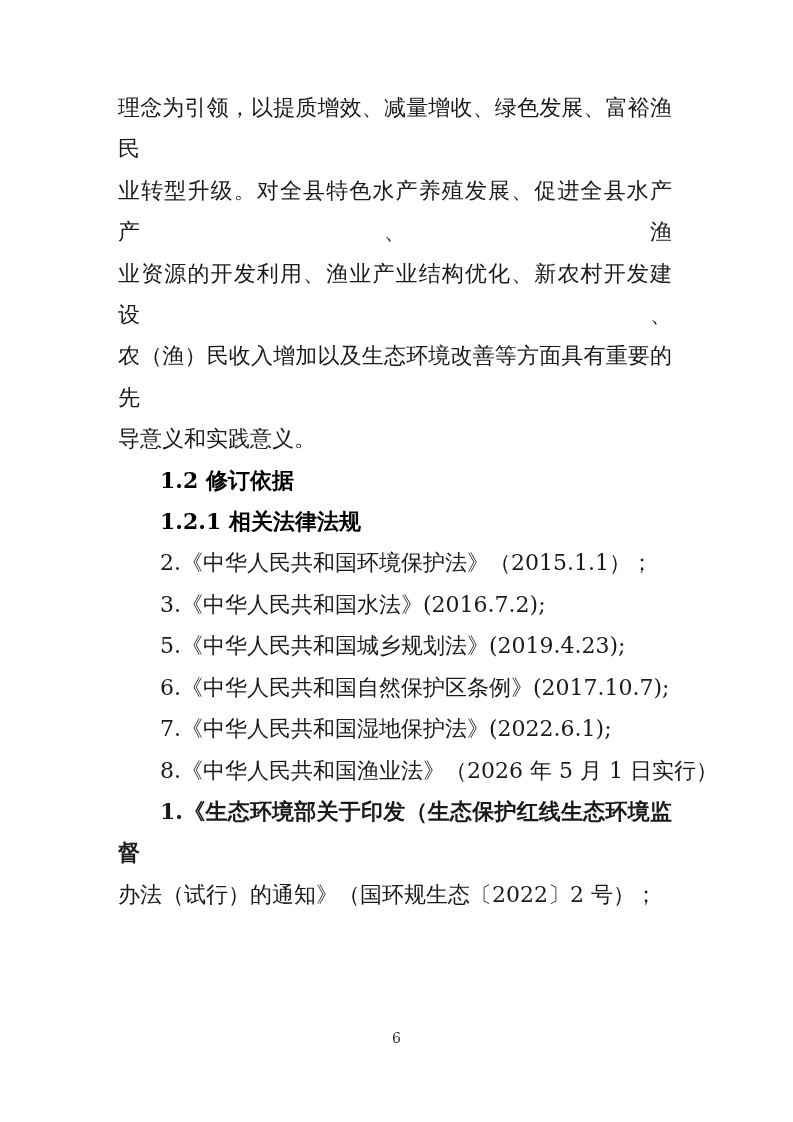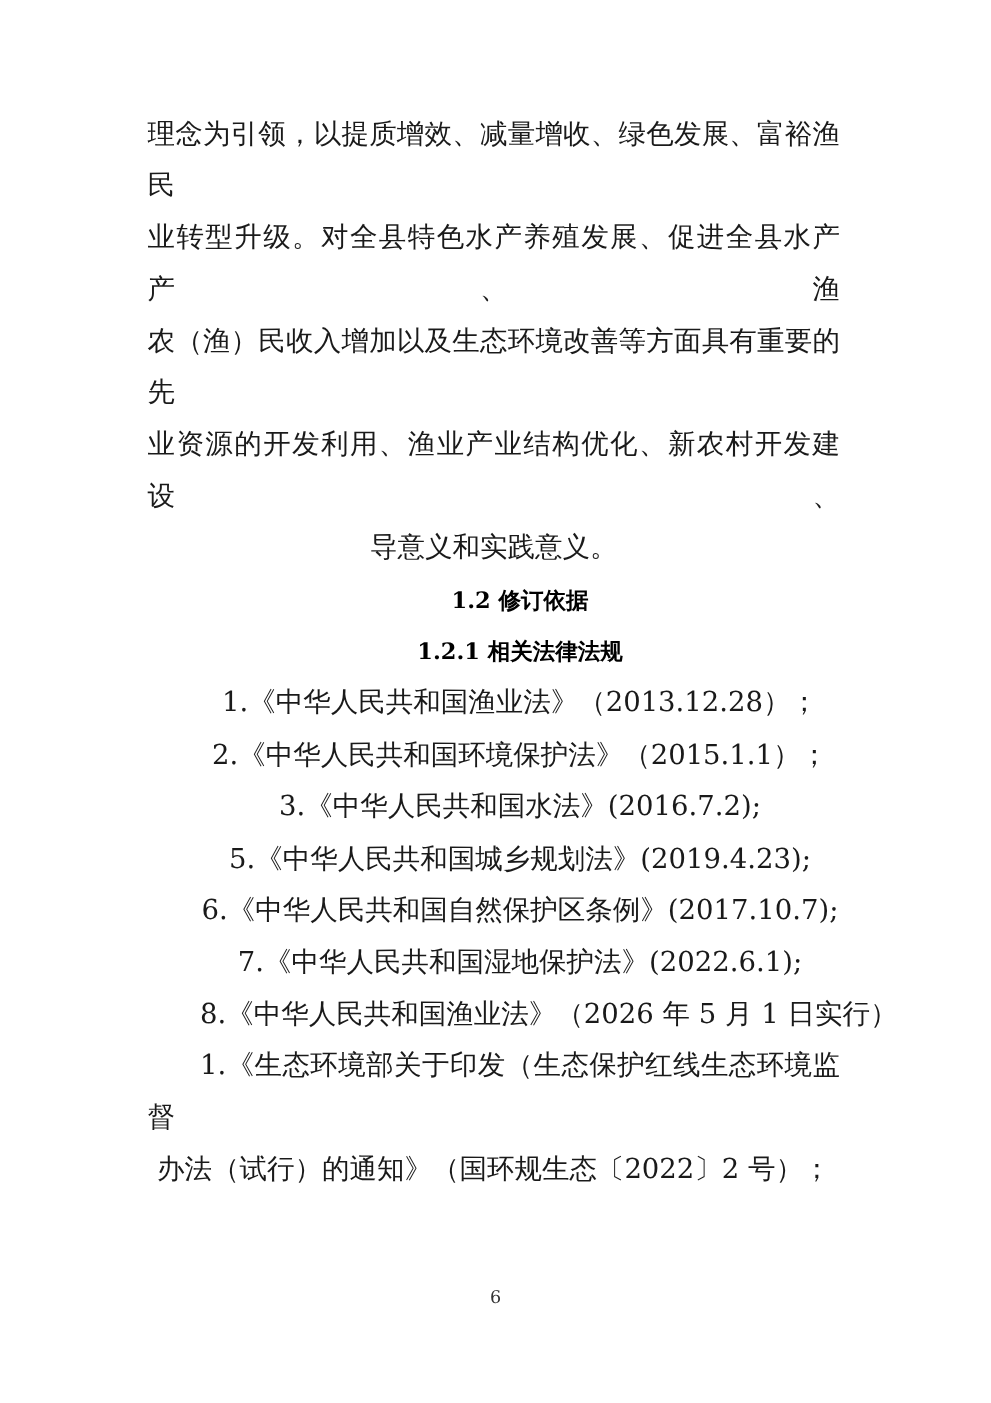--- a/index.html
+++ b/index.html
@@ -19,38 +19,38 @@
   .content {
     position: absolute;
     left: 118px;
     top: 87px;
     width: 554px;
     font-size: 22px;
     line-height: 41.4px;
   }
   .line {
     white-space: nowrap;
-    text-align: center;
   }
   .j {
     white-space: normal;
     text-align: justify;
     text-align-last: justify;
   }
   .indent {
     padding-left: 42px;
   }
   .indent.j {
     padding-left: 0;
     text-indent: 42px;
+    font-weight: bold;
   }
   .heading {
     font-weight: 700;
     color: #000000;
-    font-size: 18px;
+    font-size: 22px;
     margin: 0;
     line-height: 41.4px;
   }
   .page-number {
     position: absolute;
     top: 1030px;
     left: 0;
     width: 100%;
     text-align: center;
     font-size: 14px;
@@ -59,31 +59,30 @@
 </style>
 </head>
 <body>
 
 <div class="page">
   <div class="content">
 
     <div>
       <div class="line j">理念为引领，以提质增效、减量增收、绿色发展、富裕渔民</div>
       <div class="line j">业转型升级。对全县特色水产养殖发展、促进全县水产产、渔</div>
+      <div class="line j">业资源的开发利用、渔业产业结构优化、新农村开发建设、</div>
       <div class="line j">农（渔）民收入增加以及生态环境改善等方面具有重要的先</div>
-      <div class="line j">业资源的开发利用、渔业产业结构优化、新农村开发建设、</div>
       <div class="line">导意义和实践意义。</div>
     </div>
 
     <h2 class="heading line indent">1.2 修订依据</h2>
 
     <h3 class="heading line indent">1.2.1 相关法律法规</h3>
 
     <div>
-      <div class="line indent">1.《中华人民共和国渔业法》（2013.12.28）；</div>
       <div class="line indent">2.《中华人民共和国环境保护法》（2015.1.1）；</div>
       <div class="line indent">3.《中华人民共和国水法》(2016.7.2);</div>
       <div class="line indent">5.《中华人民共和国城乡规划法》(2019.4.23);</div>
       <div class="line indent">6.《中华人民共和国自然保护区条例》(2017.10.7);</div>
       <div class="line indent">7.《中华人民共和国湿地保护法》(2022.6.1);</div>
       <div class="line indent">8.《中华人民共和国渔业法》（2026 年 5 月 1 日实行）</div>
     </div>
 
 
     <div>

